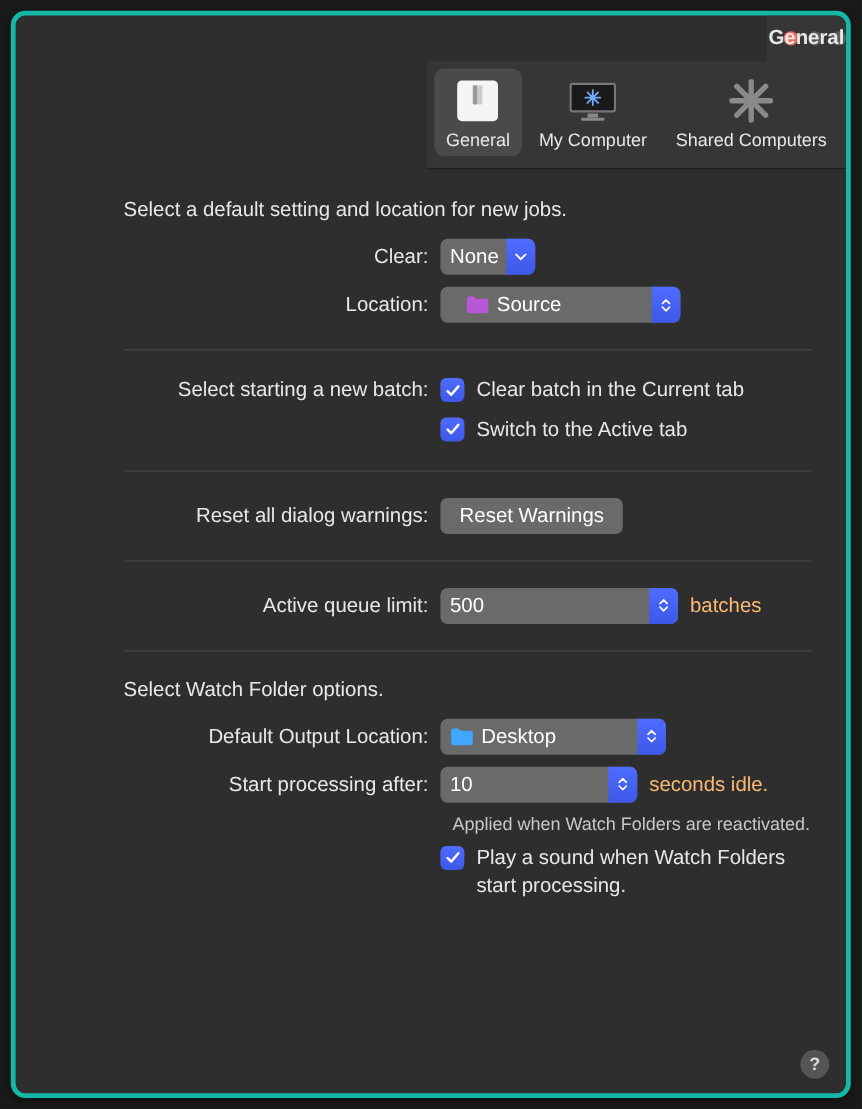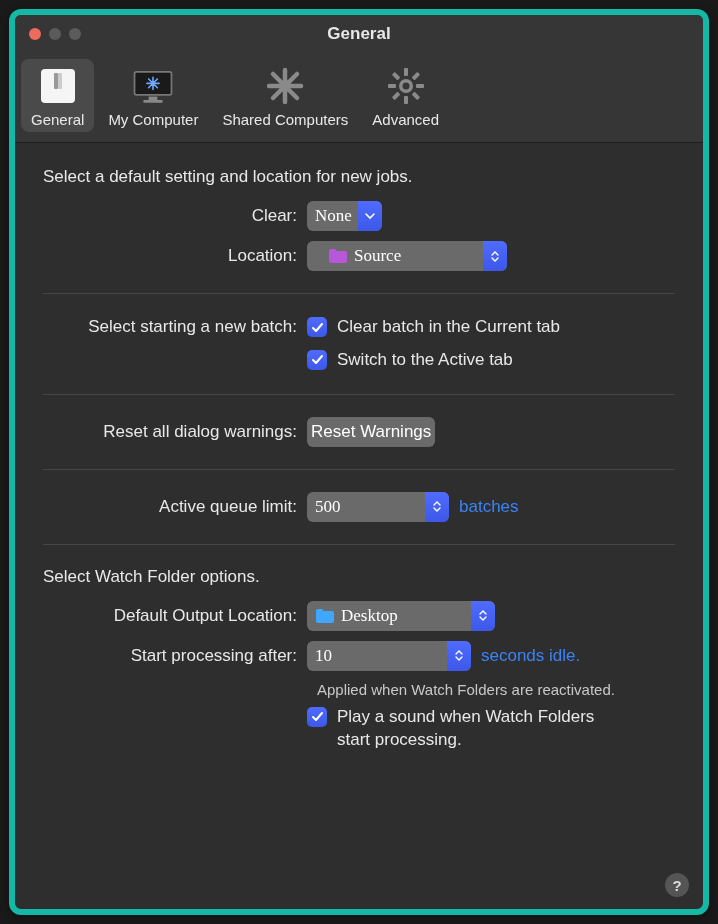--- a/index.html
+++ b/index.html
@@ -11,26 +11,27 @@
     width: 718px;
     height: 924px;
     overflow: hidden;
   }
   .window {
     width: 700px;
     height: 906px;
     margin: 9px;
     background: #2e2e2e;
     border-radius: 12px;
-    border: 6px solid #14b8a6;
+    border: 4px solid #14b8a6;
     box-shadow: 0 2px 8px rgba(0,0,0,.4);
     display: flex;
     flex-direction: column;
     position: relative;
     overflow: hidden;
+    align-items: flex-end;
   }
   
   .titlebar {
     height: 38px;
     display: flex;
     align-items: center;
     position: relative;
     background: #363636;
     border-bottom: 0;
   }
@@ -94,32 +95,32 @@
   .popup {
     display:inline-flex; align-items:center;
     background:#6a6a6a;
     border-radius:6px;
     height:30px;
     padding: 0 0 0 8px;
     color:#fff;
     font-size:17px;
     position:relative;
   }
-  .popup .txt { padding-right:6px; white-space:nowrap;font-family:Liberation Serif, serif; }
+  .popup .txt { padding-right:6px; white-space:nowrap; }
   .popup .stepper {
     width:24px; height:100%;
     background: linear-gradient(#4f6cff,#3d58e8);
     border-top-right-radius:6px; border-bottom-right-radius:6px;
     display:flex; flex-direction:column; align-items:center; justify-content:center;
     gap:1px;
   }
   .popup .stepper svg { width:8px; height:5px; }
   .popup .folder-ico { margin-right:6px; display:inline-flex; }
   .popup.w-source { width:200px;padding-left:21px; }
-  .popup.w-500 { width:142px; }
+  .popup.w-500 { width:198px; }
   .popup.w-desktop { width:188px; }
   .popup.w-10 { width:164px; }
   
   .popup.single .stepper { flex-direction:row; }
   .popup.single .stepper svg { width:10px; height:7px; }
   
   .chk {
     display:inline-flex; align-items:flex-start; gap:10px;
     cursor:default;
   }
@@ -130,24 +131,24 @@
     flex-shrink:0;
     margin-top:1px;
   }
   .chk .box svg { width:13px; height:13px; }
   .chk .lab { line-height:1.35; }
   
   .pushbtn {
     display:inline-flex; align-items:center; justify-content:center;
     background:#6a6a6a; color:#fff;
     height:30px; border-radius:6px;
-    padding: 0 4px;
+    padding: 0 16px;
     font-size:17px;
   }
-  .suffix { color:#3b82f6; }
+  .suffix { color:#fdba74; }
   .hint {
     font-size:15px; color:#c8c8c8;
     margin-left:274px; margin-top:4px; margin-bottom:8px;
   }
   .helpbtn {
     position:absolute; right:14px; bottom:12px;
     width:24px; height:24px; border-radius:50%;
     background:#555; color:#ddd;
     display:flex; align-items:center; justify-content:center;
     font-size:15px; font-weight:600;
@@ -194,41 +195,20 @@
       <div class="iconwrap">
         <svg width="44" height="40" viewBox="0 0 44 40">
           <g stroke="#8a8a8a" stroke-width="4.5" stroke-linecap="round">
             <path d="M22 4 L22 36 M6 20 L38 20 M10 8 L34 32 M10 32 L34 8"></path>
           </g>
           <circle cx="22" cy="20" r="4.5" fill="#8a8a8a"></circle>
         </svg>
       </div>
       <span class="lbl">Shared Computers</span>
     </div>
-    <div class="tab">
-      <div class="iconwrap">
-        <svg width="40" height="40" viewBox="0 0 40 40">
-          <g fill="#8a8a8a">
-            <circle cx="20" cy="20" r="7"></circle>
-            <g>
-              <rect x="18" y="2" width="4" height="8" rx="1"></rect>
-              <rect x="18" y="30" width="4" height="8" rx="1"></rect>
-              <rect x="2" y="18" width="8" height="4" rx="1"></rect>
-              <rect x="30" y="18" width="8" height="4" rx="1"></rect>
-              <rect x="18" y="2" width="4" height="8" rx="1" transform="rotate(45 20 20)"></rect>
-              <rect x="18" y="30" width="4" height="8" rx="1" transform="rotate(45 20 20)"></rect>
-              <rect x="2" y="18" width="8" height="4" rx="1" transform="rotate(45 20 20)"></rect>
-              <rect x="30" y="18" width="8" height="4" rx="1" transform="rotate(45 20 20)"></rect>
-            </g>
-          </g>
-          <circle cx="20" cy="20" r="3.5" fill="#363636"></circle>
-        </svg>
-      </div>
-      <span class="lbl">Advanced</span>
-    </div>
   </div>
 
   <div class="content">
 
     <div class="intro">Select a default setting and location for new jobs.</div>
 
     <div class="row">
       <div class="label">Clear:</div>
       <div class="ctrl">
         <div class="popup single">

